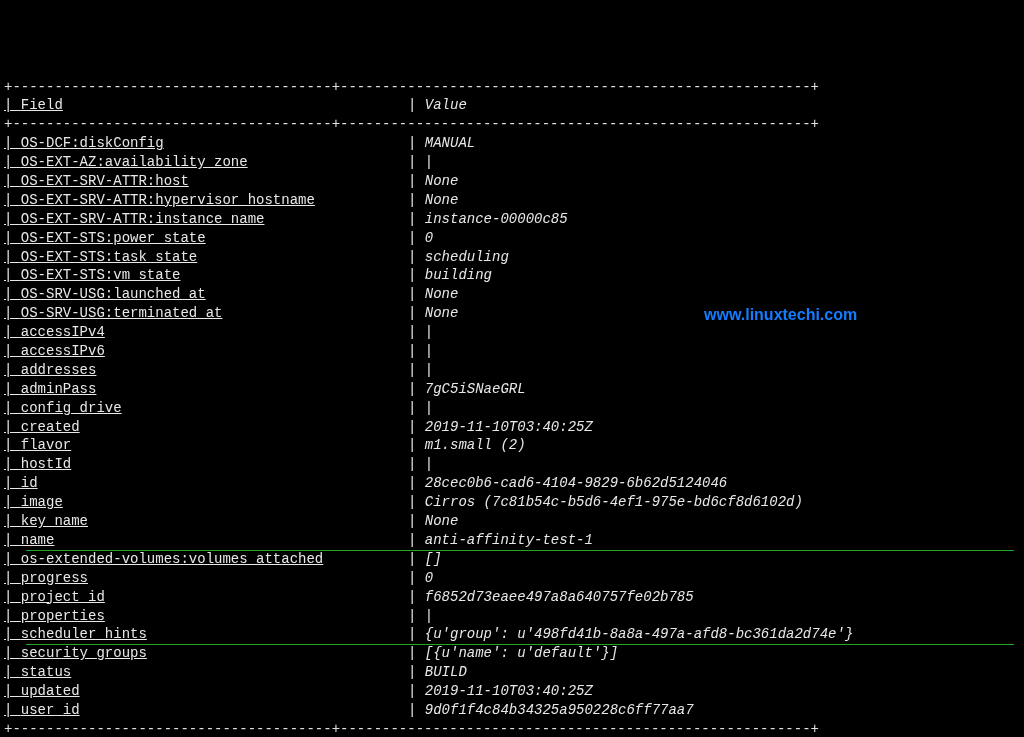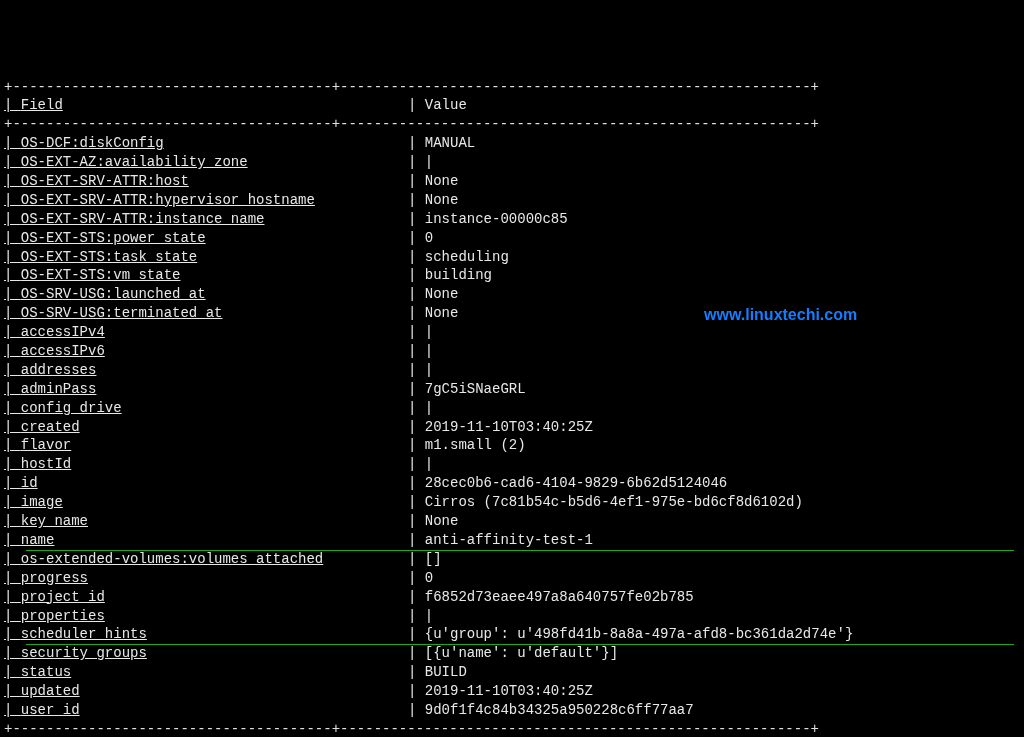--- a/index.html
+++ b/index.html
@@ -10,21 +10,21 @@
       font-size: 14px;
       line-height: 1.35;
       width: 1024px;
       height: 737px;
       overflow: hidden;
       padding: 2px 0 0 4px;
       white-space: pre;
     }
     .row { display: block; height: 18.9px; }
     .field-col { display:inline-block; width: 404px; vertical-align: top; text-decoration: underline; }
-    .val-col   { display:inline-block; width: 580px; vertical-align: top; }
+    .val-col   { display:inline-block; width: 580px; vertical-align: top; font-style: italic; }
     .sep { letter-spacing: 0; color:#e0e0e0; }
     .watermark { color:#147dff; font-family: Arial, sans-serif; font-size:16px; font-weight:bold; }
     .green-underline::after{
       content:"";
       position:absolute;
       left:22px; right:10px; bottom:-1px;
       border-bottom:1px solid #1fa81f;
     }
   </style>
 </head>

